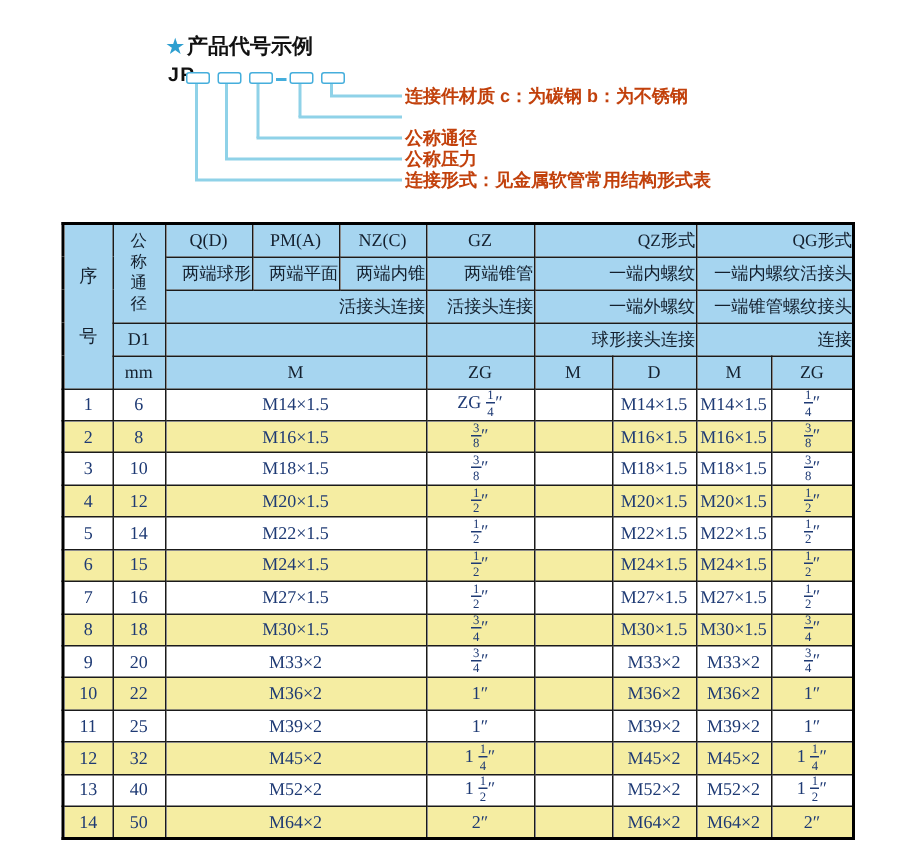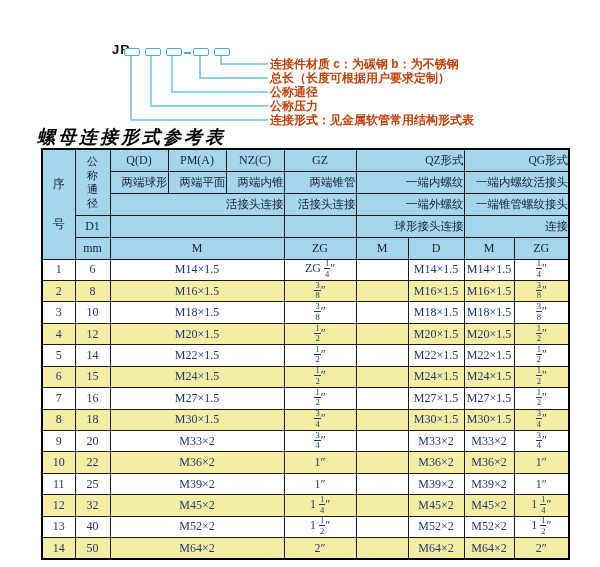--- a/index.html
+++ b/index.html
@@ -47,20 +47,23 @@
   .frac{display:inline-flex;flex-direction:column;vertical-align:middle;font-size:8.5px;line-height:1;
     text-align:center;position:relative;top:-1px;}
   .frac .num{border-bottom:1px solid currentColor;padding:0 1px 0.5px 1px;}
   .frac .den{padding-top:0.5px;}
 </style>
 </head>
 <body>
 
 <div class="page">
 
+  <div class="diag-title">
+    <span class="star">★</span><span>产品代号示例</span>
+  </div>
   <div class="diag-code">JR</div>
 
   <div class="code-box" style="left:124px;"></div>
   <div class="code-box" style="left:145px;"></div>
   <div class="code-box" style="left:166px;"></div>
   <div class="code-dash" style="left:184px;"></div>
   <div class="code-box" style="left:193px;"></div>
   <div class="code-box" style="left:214px;"></div>
 
   <div class="conn v" style="left:130px;top:56px;height:64px;"></div>
@@ -68,26 +71,24 @@
   <div class="conn v" style="left:150px;top:56px;height:50px;"></div>
   <div class="conn h" style="left:150px;top:105px;width:118px;"></div>
   <div class="conn v" style="left:171px;top:56px;height:36px;"></div>
   <div class="conn h" style="left:171px;top:91px;width:97px;"></div>
   <div class="conn v" style="left:199px;top:56px;height:22px;"></div>
   <div class="conn h" style="left:199px;top:77px;width:69px;"></div>
   <div class="conn v" style="left:220px;top:56px;height:8px;"></div>
   <div class="conn h" style="left:220px;top:63px;width:48px;"></div>
 
   <div class="diag-label" style="top:56px;">连接件材质  c：为碳钢  b：为不锈钢</div>
-  <div class="diag-label" style="top:70px;">总长（长度可根据用户要求定制）</div>
   <div class="diag-label" style="top:84px;">公称通径</div>
   <div class="diag-label" style="top:98px;">公称压力</div>
   <div class="diag-label" style="top:112px;">连接形式：见金属软管常用结构形式表</div>
 
-  <div class="table-title">螺母连接形式参考表</div>
 
   <table class="ref-table">
     <colgroup>
       <col style="width:33px">
         <col style="width:35px">
         <col style="width:58px">
         <col style="width:58px">
         <col style="width:58px">
       <col style="width:72px">
         <col style="width:52px">

